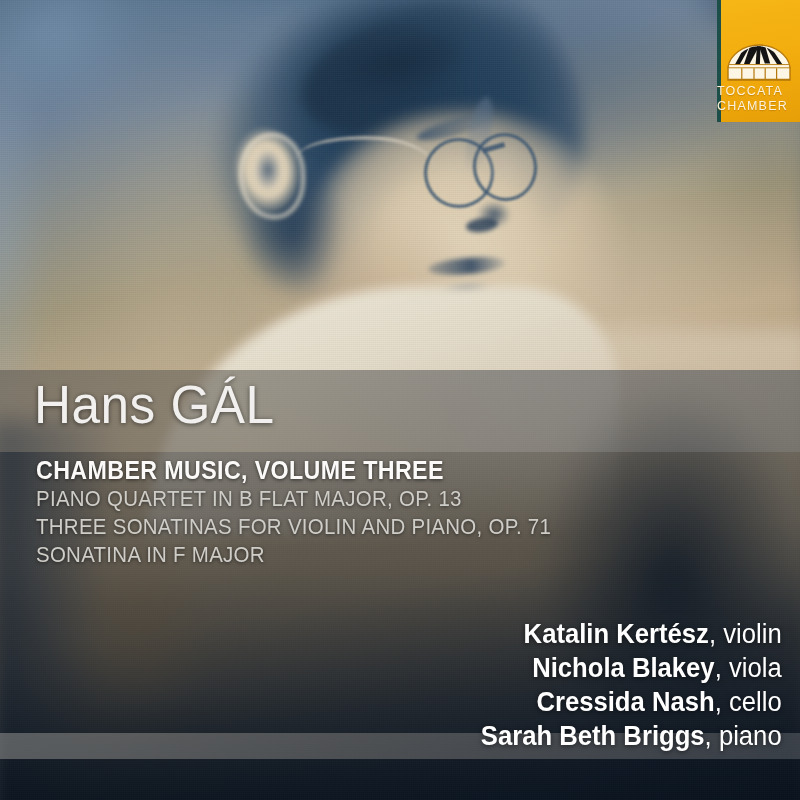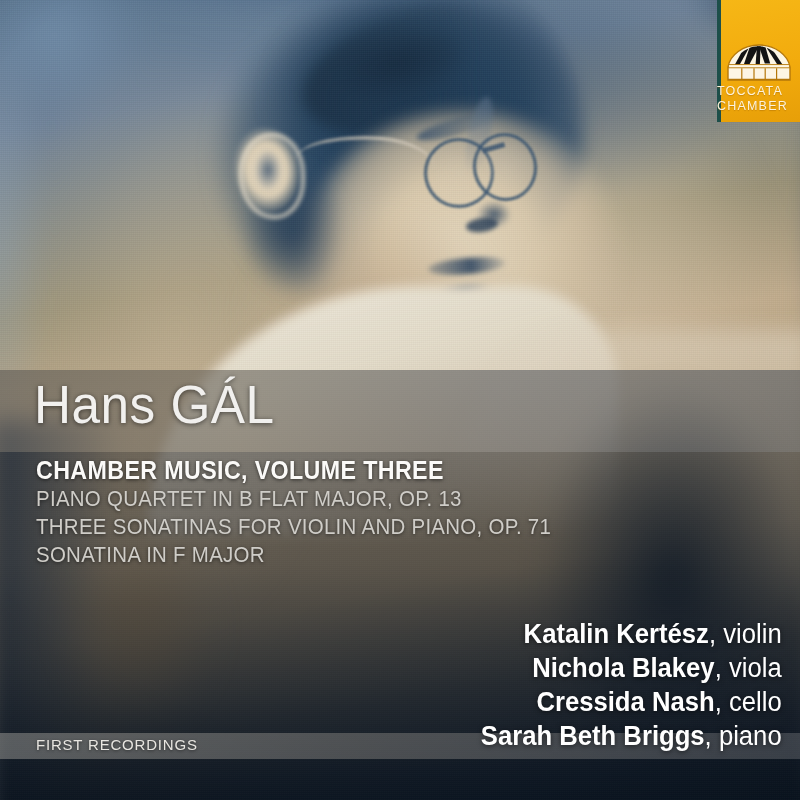--- a/index.html
+++ b/index.html
@@ -469,21 +469,20 @@
       <span class="name">Nichola Blakey</span><span class="inst">, </span><span class="inst">viola</span>
     </div>
     <div class="p">
       <span class="name">Cressida Nash</span><span class="inst">, </span><span class="inst">cello</span>
     </div>
     <div class="p">
       <span class="name">Sarah Beth Briggs</span><span class="inst">, </span><span class="inst">piano</span>
     </div>
   </div>
 
-  <div class="txt first-rec">FIRST RECORDINGS</div>
 
   <div class="logo">
     <div class="logo-edge"></div>
     <div class="logo-mark">
       <svg viewBox="0 0 66 38" width="66" height="38" aria-hidden="true">
 
         <path d="M33 1 C17 1 4 11 2 23 L2 36 L64 36 L64 23 C62 11 49 1 33 1 Z" fill="#fdf6e4" stroke="#b5780a" stroke-width="1.4"></path>
 
         <path d="M33 2.2 C28.5 2.2 25.6 3.0 23.4 4.0 L18.0 20.0 L23.6 20.0 Z" fill="#141414"></path>
         <path d="M33 2.2 C35.2 2.2 37.6 2.6 39.6 3.4 L44.2 19.6 L38.8 19.6 Z" fill="#141414"></path>

